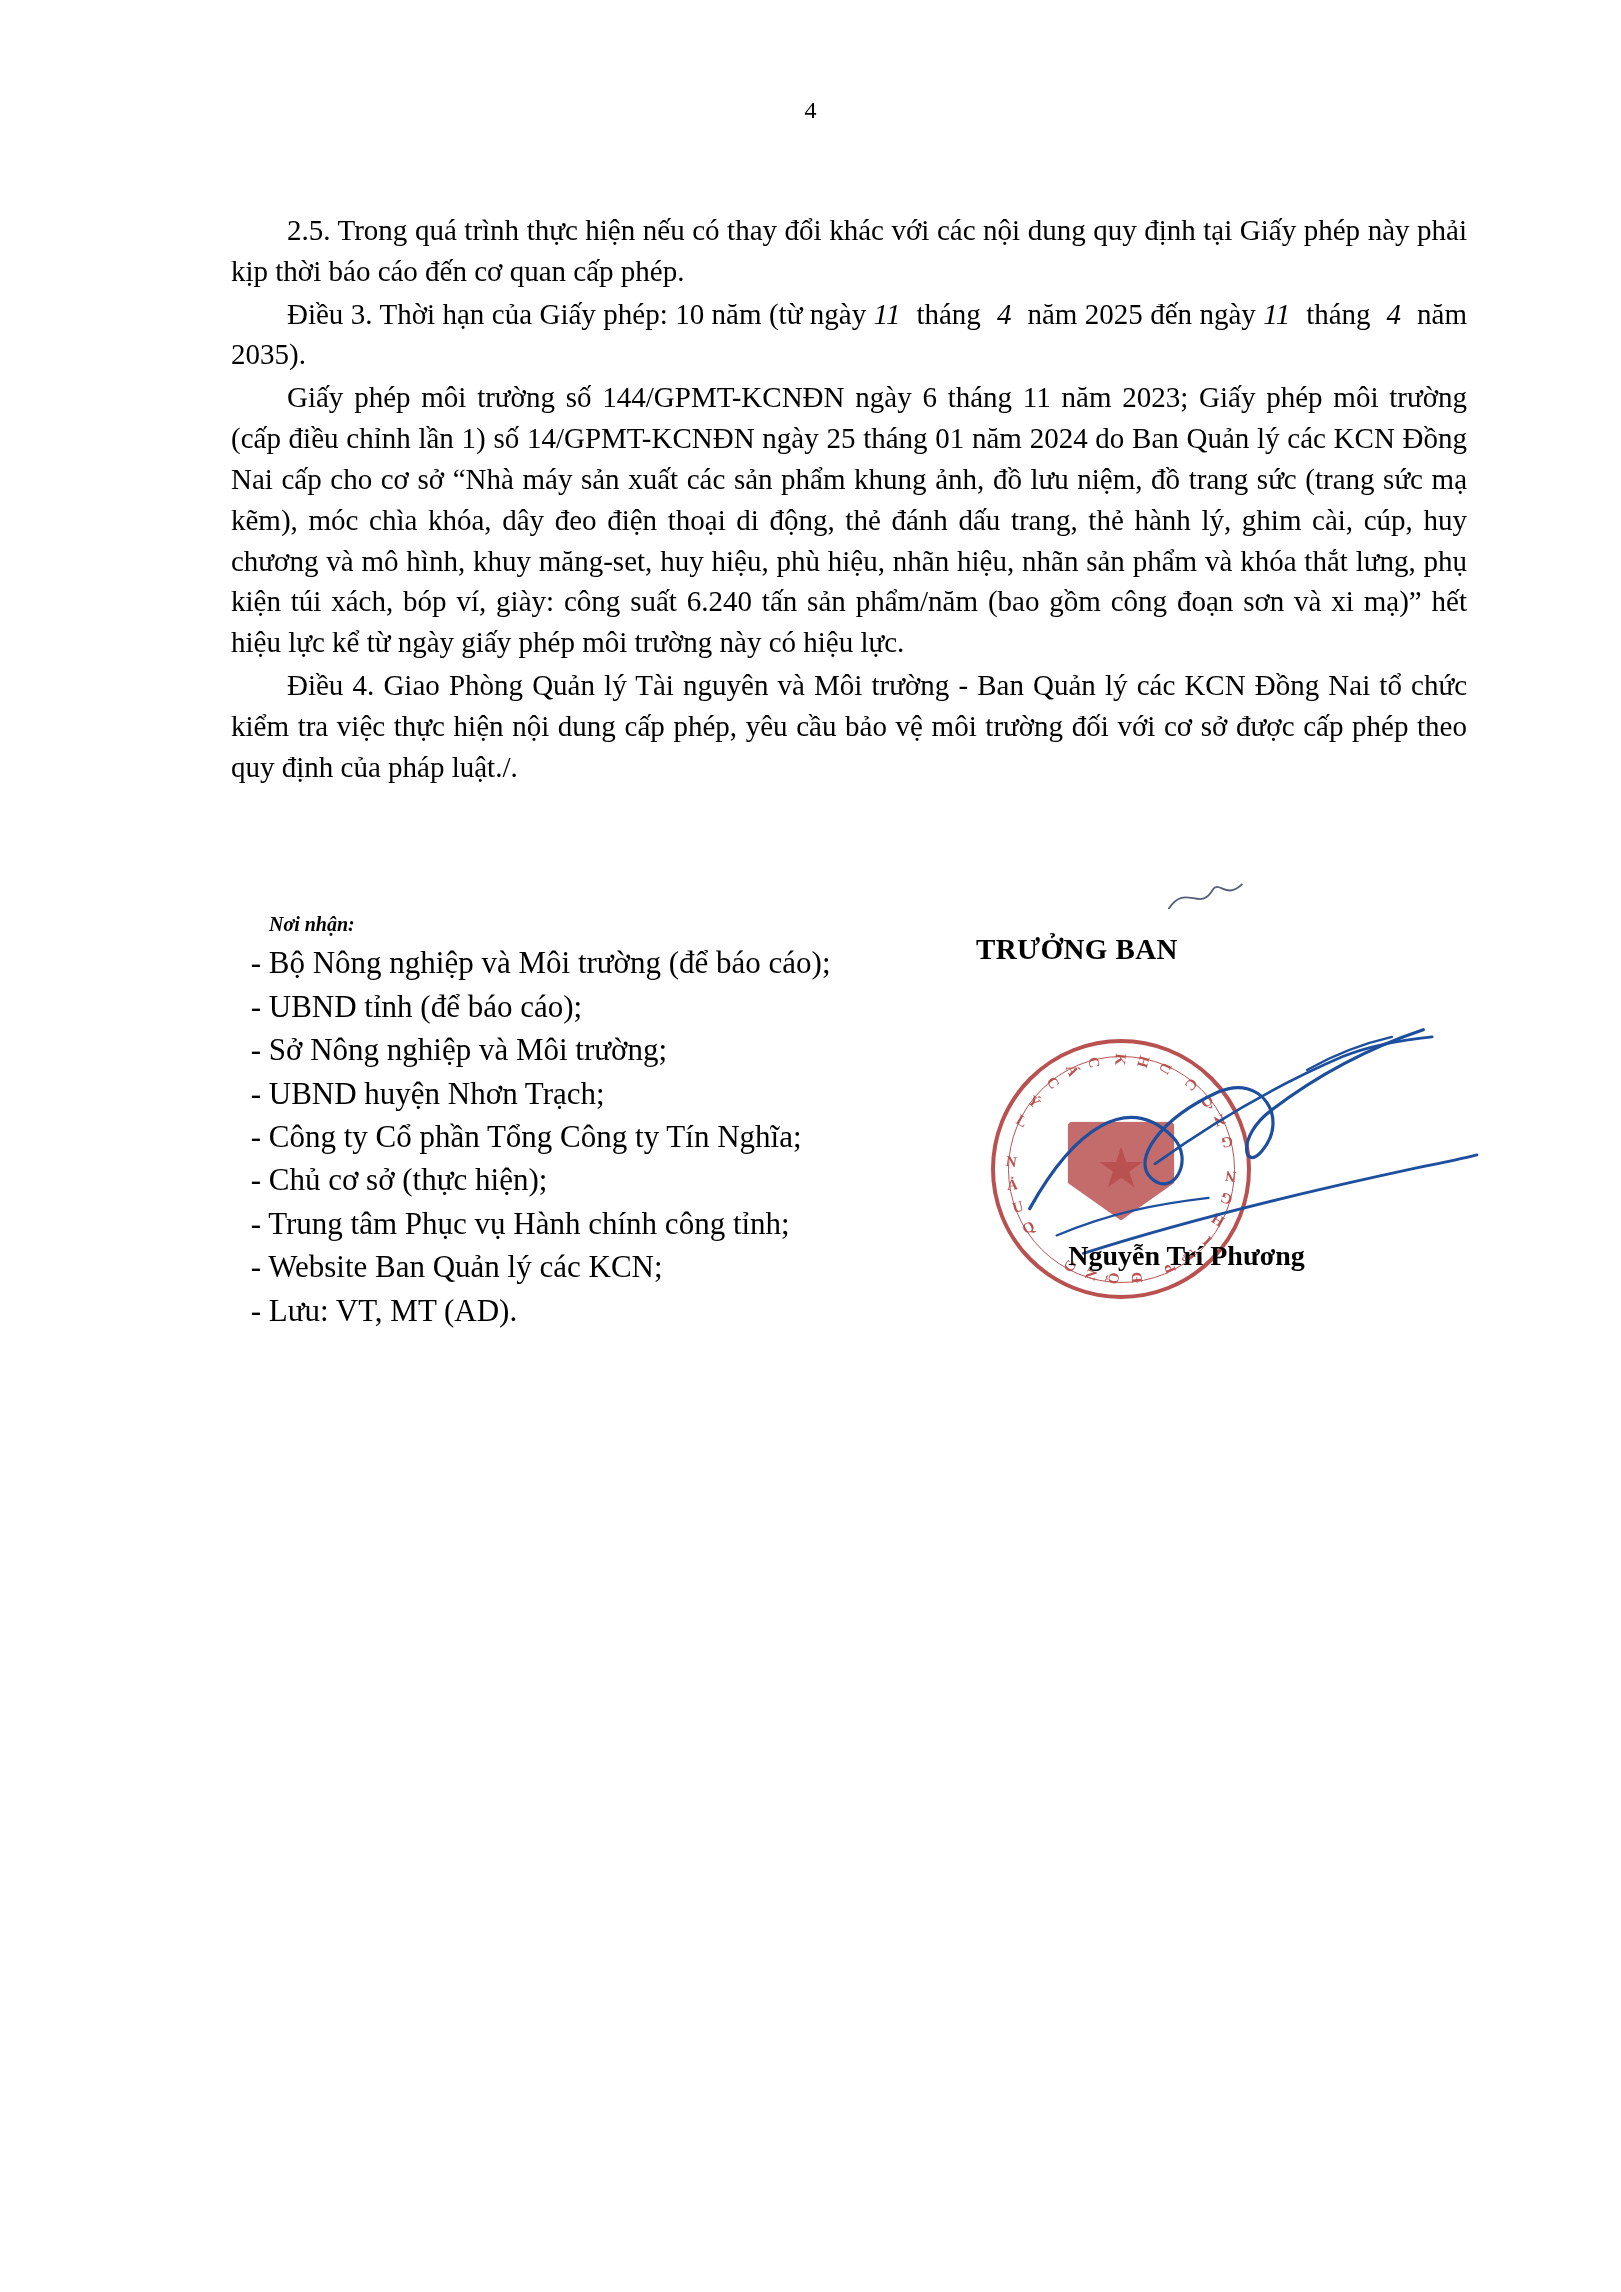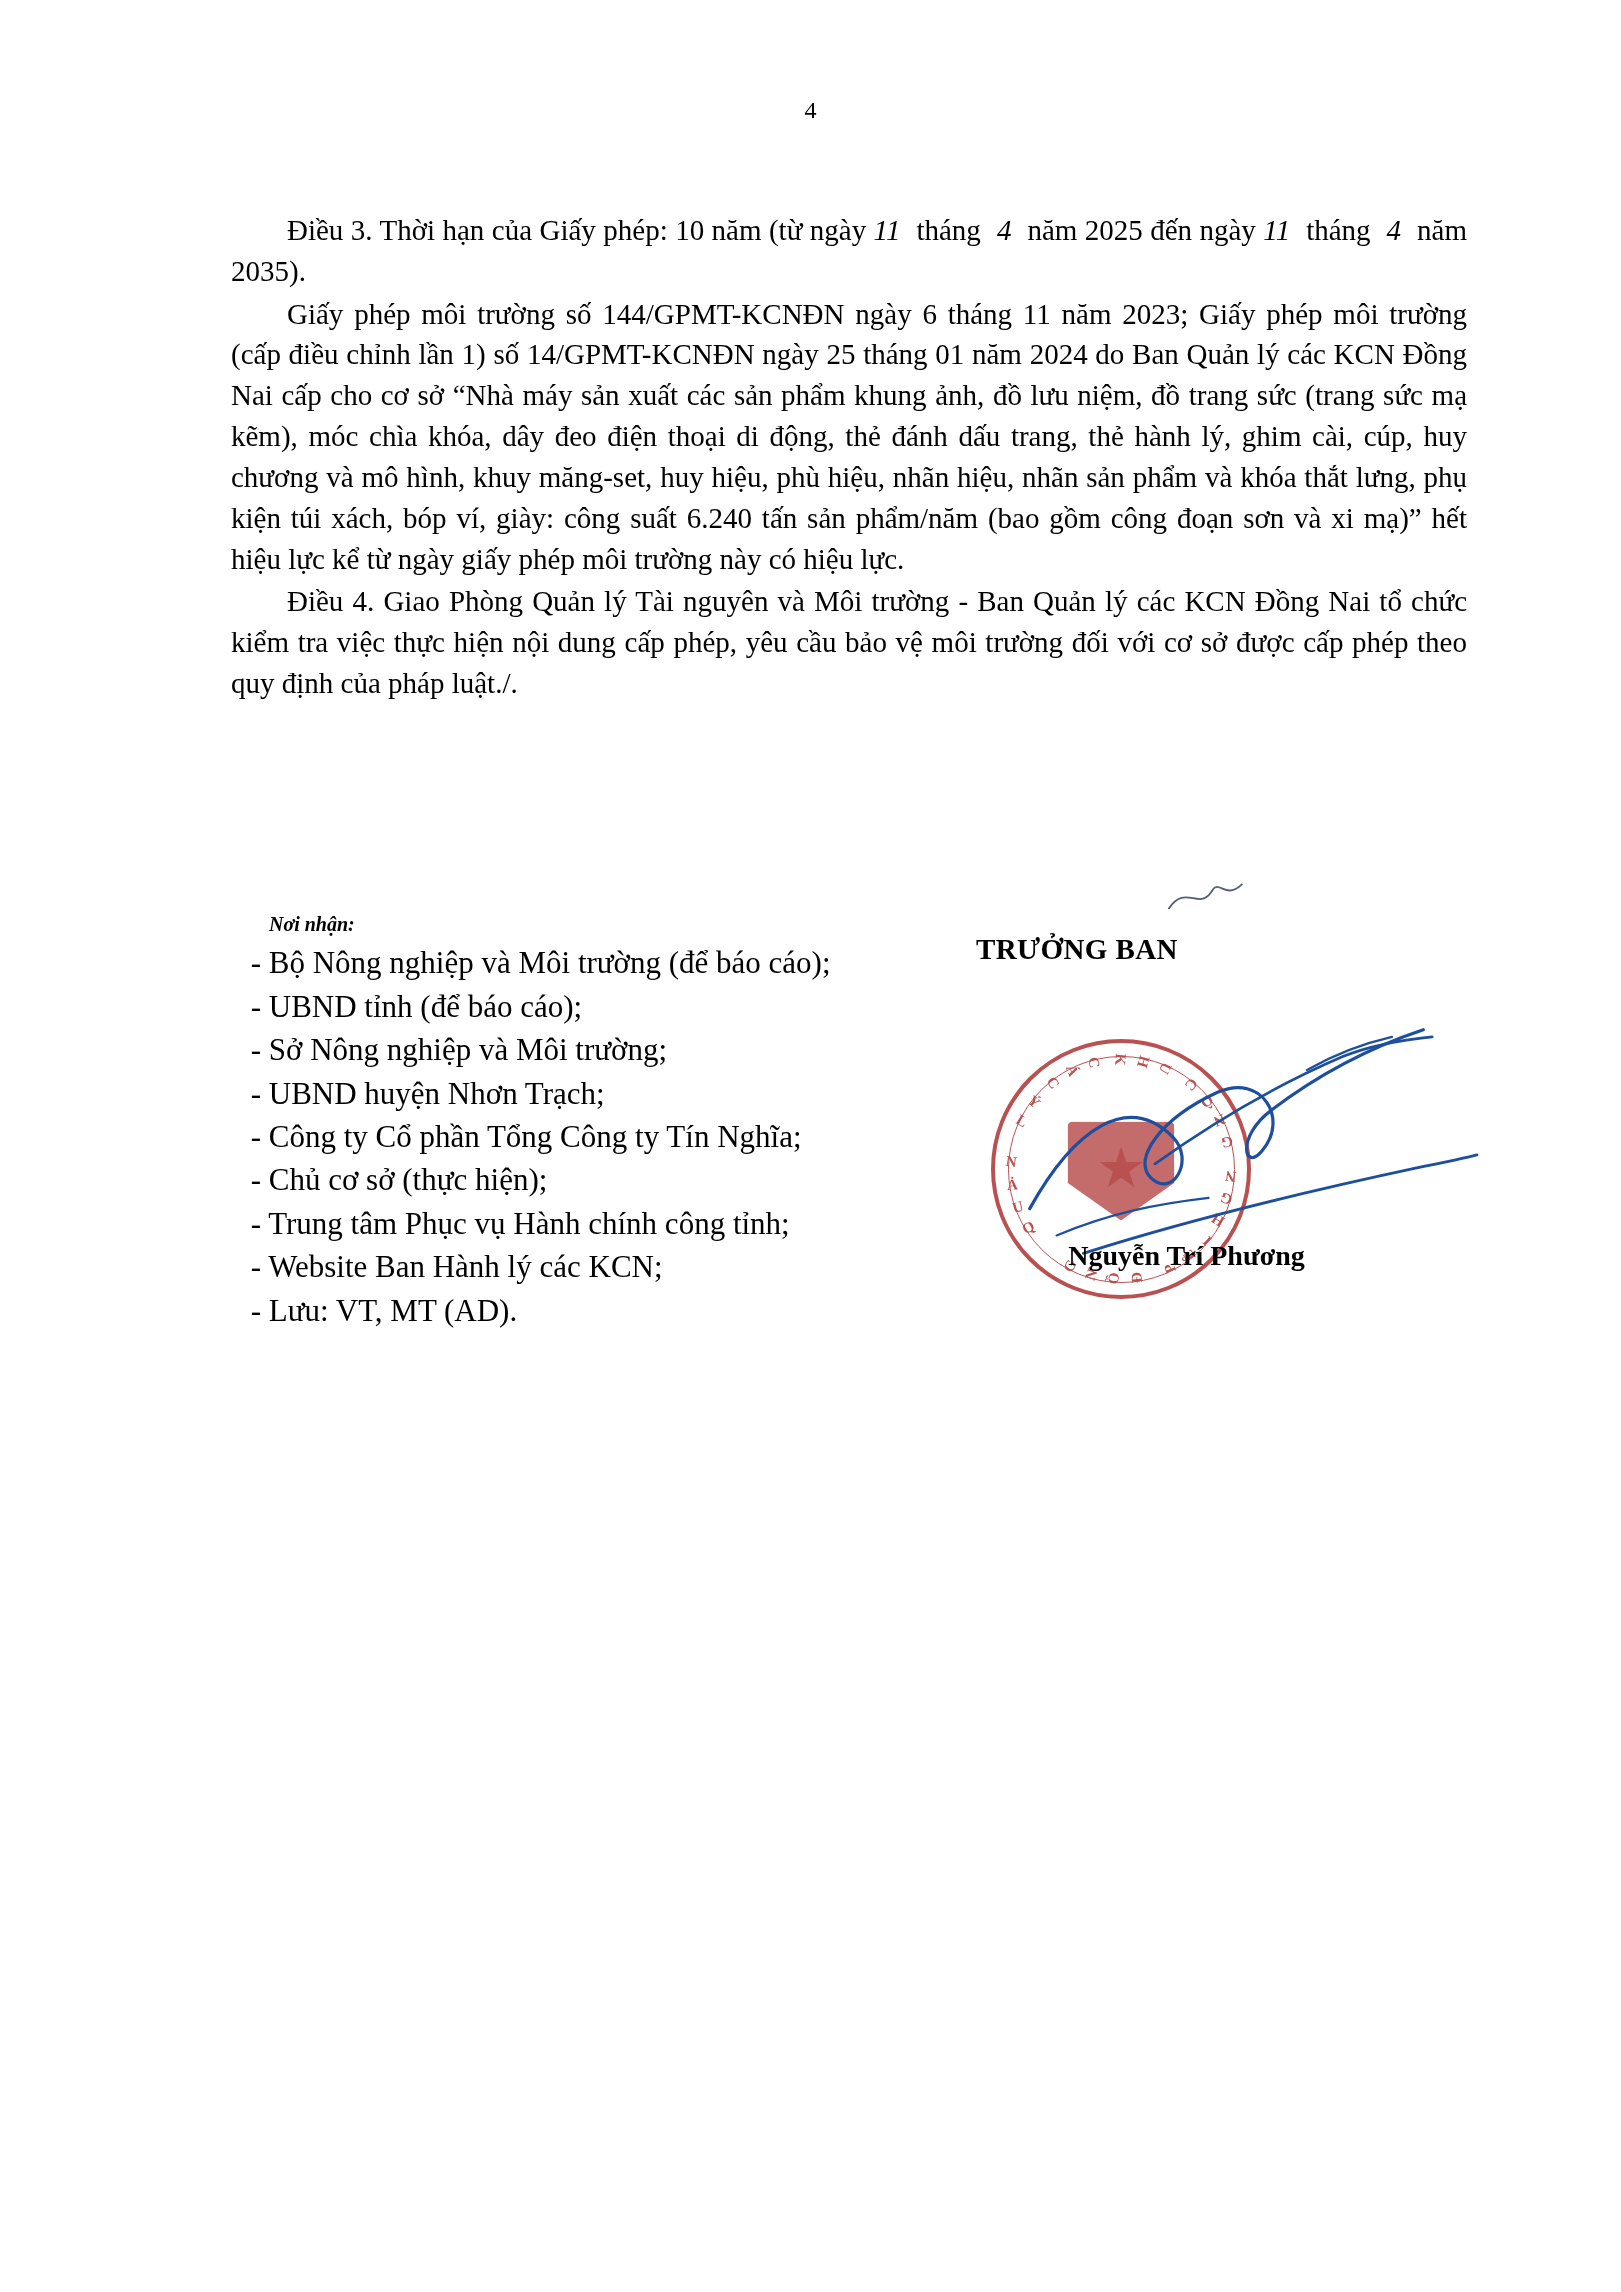--- a/index.html
+++ b/index.html
@@ -171,20 +171,21 @@
 </style>
 </head>
 <body>
 
 <div class="page">
 
   <div class="page-number">4</div>
 
   <div class="body-col">
 
+    <p class="para">2.5. Trong quá trình thực hiện nếu có thay đổi khác với các nội dung quy định tại Giấy phép này phải kịp thời báo cáo đến cơ quan cấp phép.</p>
 
     <p class="para"><span class="b">Điều 3.</span><span> Thời hạn của Giấy phép: 10 năm (từ ngày </span><span class="hand">11</span><span class="sp"></span><span>tháng</span><span class="sp"></span><span class="hand">4</span><span class="sp"></span><span>năm 2025</span> <span>đến ngày </span><span class="hand">11</span><span class="sp"></span><span>tháng</span><span class="sp"></span><span class="hand">4</span><span class="sp"></span><span>năm 2035).</span></p>
 
     <p class="para">Giấy phép môi trường số 144/GPMT-KCNĐN ngày 6 tháng 11 năm 2023; Giấy phép môi trường (cấp điều chỉnh lần 1) số 14/GPMT-KCNĐN ngày 25 tháng 01 năm 2024 do Ban Quản lý các KCN Đồng Nai cấp cho cơ sở “Nhà máy sản xuất các sản phẩm khung ảnh, đồ lưu niệm, đồ trang sức (trang sức mạ kẽm), móc chìa khóa, dây đeo điện thoại di động, thẻ đánh dấu trang, thẻ hành lý, ghim cài, cúp, huy chương và mô hình, khuy măng-set, huy hiệu, phù hiệu, nhãn hiệu, nhãn sản phẩm và khóa thắt lưng, phụ kiện túi xách, bóp ví, giày: công suất 6.240 tấn sản phẩm/năm (bao gồm công đoạn sơn và xi mạ)” hết hiệu lực kể từ ngày giấy phép môi trường này có hiệu lực.</p>
 
     <p class="para"><span class="b">Điều 4.</span><span> Giao Phòng Quản lý Tài nguyên và Môi trường - Ban Quản lý các KCN Đồng Nai tổ chức kiểm tra việc thực hiện nội dung cấp phép, yêu cầu bảo vệ môi trường đối với cơ sở được cấp phép theo quy định của pháp luật./.</span></p>
 
   </div>
 
   <svg class="flourish-svg" width="107" height="54" viewBox="0 0 120 60">
@@ -194,21 +195,21 @@
   <div class="bottom">
     <div class="recv-title">Nơi nhận:</div>
     <ul class="recv-list">
       <li>- Bộ Nông nghiệp và Môi trường (để báo cáo);</li>
       <li>- UBND tỉnh (để báo cáo);</li>
       <li>- Sở Nông nghiệp và Môi trường;</li>
       <li>- UBND huyện Nhơn Trạch;</li>
       <li>- Công ty Cổ phần Tổng Công ty Tín Nghĩa;</li>
       <li>- Chủ cơ sở (thực hiện);</li>
       <li>- Trung tâm Phục vụ Hành chính công tỉnh;</li>
-      <li>- Website Ban Hành lý các KCN;</li>
+      <li>- Website Ban Quản lý các KCN;</li>
       <li>- Lưu: VT, MT (AD).</li>
     </ul>
   </div>
 
   <div class="sign-block">
     <div class="sign-title">TRƯỞNG BAN</div>
   </div>
 
   <div class="seal">
     <div class="seal-inner"></div>

